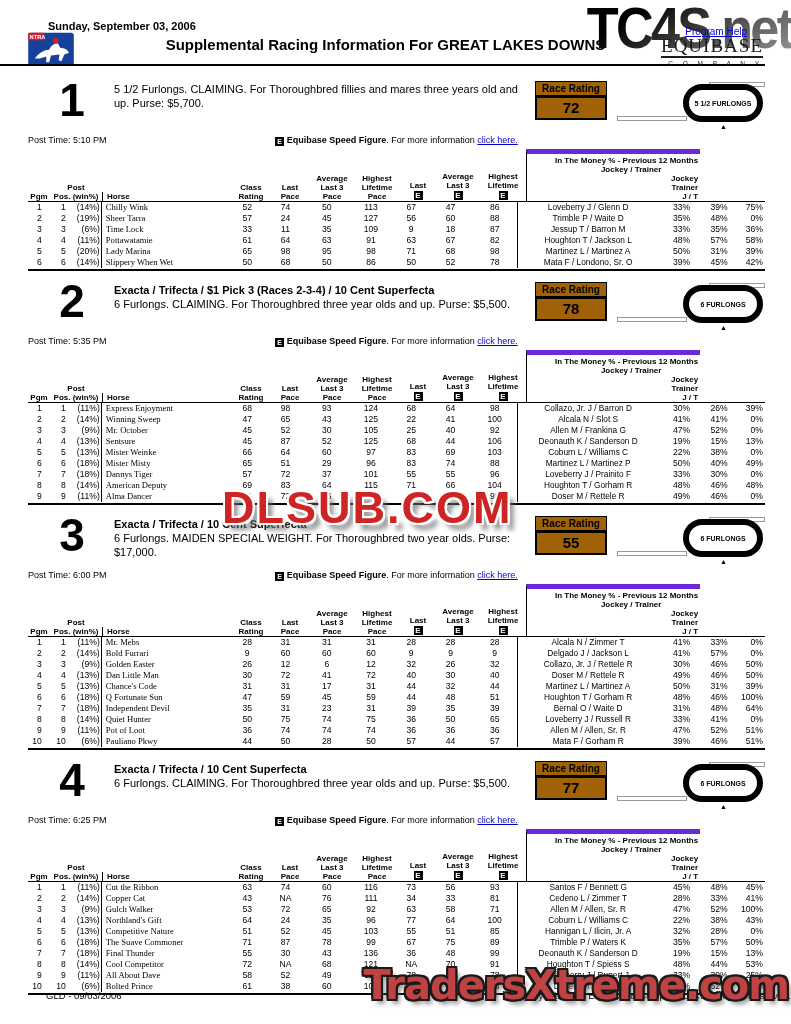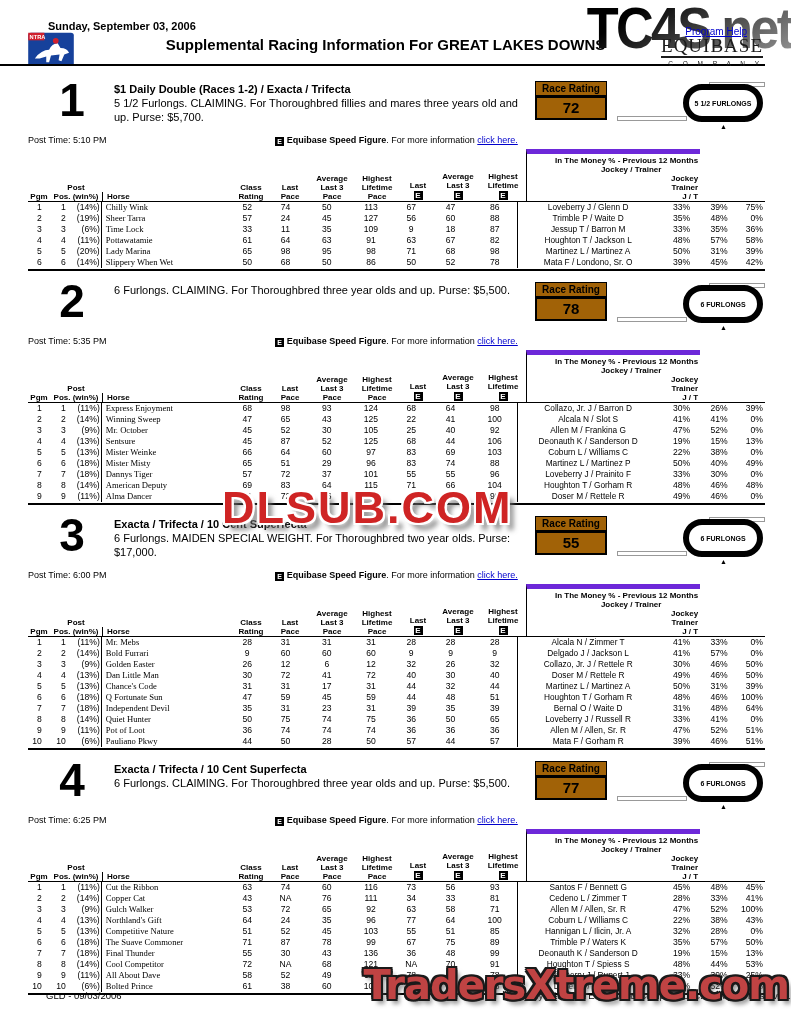--- a/index.html
+++ b/index.html
@@ -141,21 +141,20 @@
     </div>
     <div class="header-rule"></div>
   </div>
 
   <div class="content">
 
     <section class="race">
       <div class="race-head">
         <div class="race-number">1</div>
         <div class="race-info">
-          <div class="race-bets">$1 Daily Double (Races 1-2) / Exacta / Trifecta</div>
           <div class="race-conditions">5 1/2 Furlongs. CLAIMING. For Thoroughbred fillies and mares three years old and up. Purse: $5,700.</div>
         </div>
         <div class="rating">
           <div class="lbl">Race Rating</div>
           <div class="val">72</div>
         </div>
         <div class="track-badge">
           <div class="tb-bar-top"></div>
           <div class="tb-oval">5 1/2 FURLONGS</div>
           <div class="tb-bar-bottom"></div>
@@ -359,20 +358,21 @@
   </div>
 </div>
           </div>
       </div>
     </section>
 
     <section class="race">
       <div class="race-head">
         <div class="race-number">2</div>
         <div class="race-info">
+          <div class="race-bets">Exacta / Trifecta / $1 Pick 3 (Races 2-3-4) / 10 Cent Superfecta</div>
           <div class="race-conditions">6 Furlongs. CLAIMING. For Thoroughbred three year olds and up. Purse: $5,500.</div>
         </div>
         <div class="rating">
           <div class="lbl">Race Rating</div>
           <div class="val">78</div>
         </div>
         <div class="track-badge">
           <div class="tb-bar-top"></div>
           <div class="tb-oval">6 FURLONGS</div>
           <div class="tb-bar-bottom"></div>

